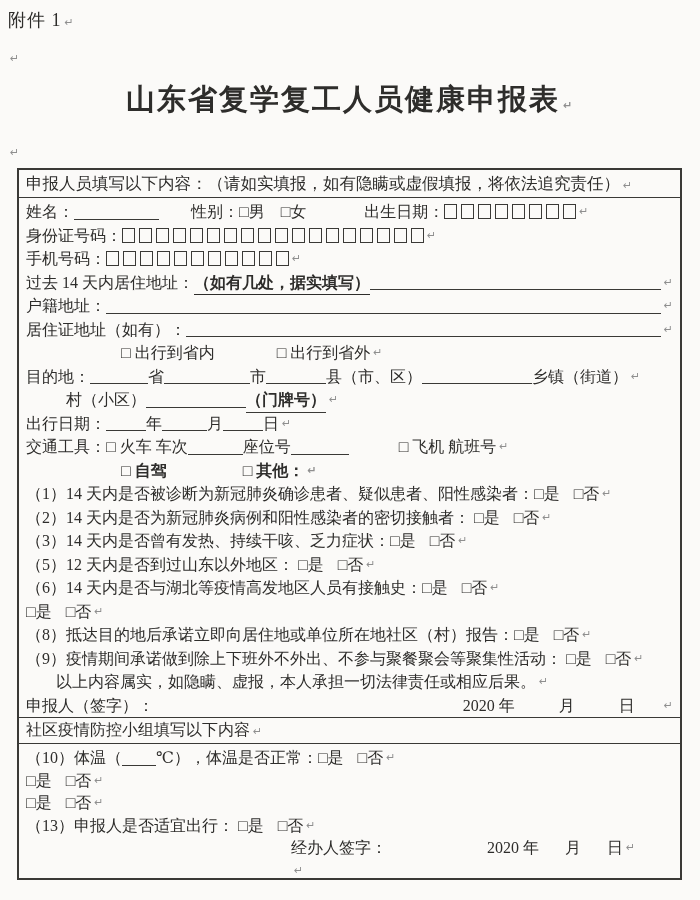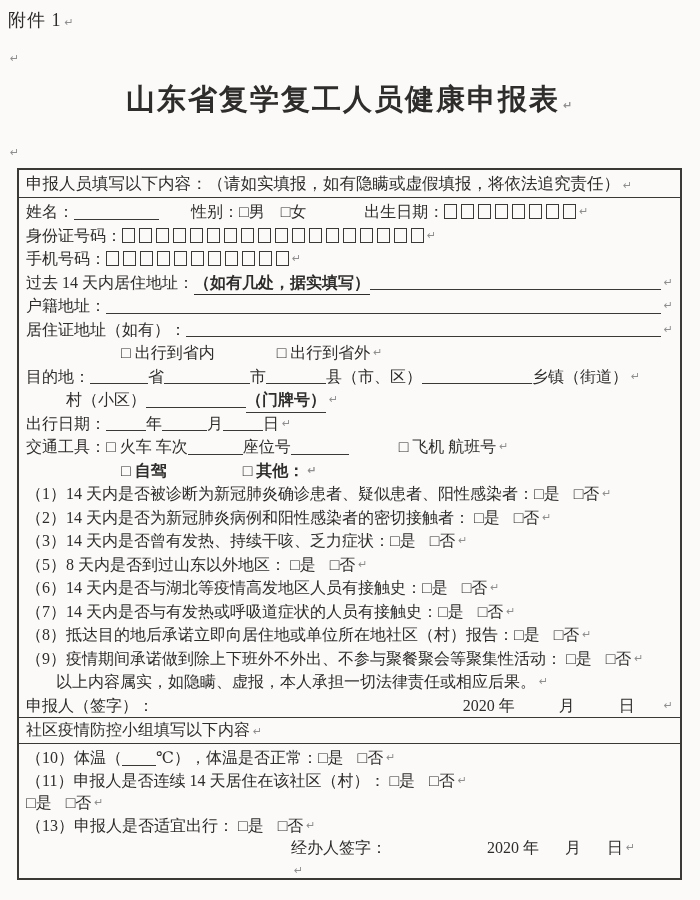--- a/index.html
+++ b/index.html
@@ -94,34 +94,34 @@
       <div class="line"><span class="t">居住证地址（如有）：</span><span class="fl"></span><span class="eol">↵</span></div>
       <div class="line" style="padding-left: 95px;"><span class="cb">□ 出行到省内</span><span class="sp" style="width: 62px;"></span><span class="cb">□ 出行到省外</span><span class="eol">↵</span></div>
       <div class="line"><span class="t">目的地：</span><span class="bl" style="width: 58px;"></span><span class="t">省</span><span class="bl" style="width: 86px;"></span><span class="t">市</span><span class="bl" style="width: 60px;"></span><span class="t">县（市、区）</span><span class="bl" style="width: 110px;"></span><span class="t">乡镇（街道）</span><span class="eol">↵</span></div>
       <div class="line" style="padding-left: 40px;"><span class="t">村（小区）</span><span class="bl" style="width: 100px;"></span><span class="t u">（门牌号）</span><span class="eol">↵</span></div>
       <div class="line"><span class="t">出行日期：</span><span class="bl" style="width: 40px;"></span><span class="t">年</span><span class="bl" style="width: 45px;"></span><span class="t">月</span><span class="bl" style="width: 40px;"></span><span class="t">日</span><span class="eol">↵</span></div>
       <div class="line"><span class="t">交通工具：</span><span class="cb">□ 火车 车次</span><span class="bl" style="width: 55px;"></span><span class="t">座位号</span><span class="bl" style="width: 58px;"></span><span class="sp" style="width: 50px;"></span><span class="cb">□ 飞机 航班号</span><span class="eol">↵</span></div>
       <div class="line" style="padding-left: 95px; font-weight: bold;"><span class="cb">□ 自驾</span><span class="sp" style="width: 76px;"></span><span class="cb">□ 其他：</span><span class="eol">↵</span></div>
       <div class="line"><span class="t">（1）14 天内是否被诊断为新冠肺炎确诊患者、疑似患者、阳性感染者：</span><span class="cb">□是</span><span class="sp" style="width: 14px;"></span><span class="cb">□否</span><span class="eol">↵</span></div>
       <div class="line"><span class="t">（2）14 天内是否为新冠肺炎病例和阳性感染者的密切接触者： </span><span class="cb">□是</span><span class="sp" style="width: 14px;"></span><span class="cb">□否</span><span class="eol">↵</span></div>
       <div class="line"><span class="t">（3）14 天内是否曾有发热、持续干咳、乏力症状：</span><span class="cb">□是</span><span class="sp" style="width: 14px;"></span><span class="cb">□否</span><span class="eol">↵</span></div>
-      <div class="line"><span class="t">（5）8 天内是否到过山东以外地区： </span><span class="cb">□是</span><span class="sp" style="width: 14px;"></span><span class="cb">□否</span><span class="eol">↵</span></div>
+      <div class="line"><span class="t">（5）12 天内是否到过山东以外地区： </span><span class="cb">□是</span><span class="sp" style="width: 14px;"></span><span class="cb">□否</span><span class="eol">↵</span></div>
       <div class="line"><span class="t">（6）14 天内是否与湖北等疫情高发地区人员有接触史：</span><span class="cb">□是</span><span class="sp" style="width: 14px;"></span><span class="cb">□否</span><span class="eol">↵</span></div>
-      <div class="line"><span class="t">（7）14 天内是否与有发热或呼吸道症状的人员有接触史：</span><span class="cb">□是</span><span class="sp" style="width: 14px;"></span><span class="cb">□否</span><span class="eol">↵</span></div>
+      <div class="line"><span class="cb">□是</span><span class="sp" style="width: 14px;"></span><span class="cb">□否</span><span class="eol">↵</span></div>
       <div class="line"><span class="t">（8）抵达目的地后承诺立即向居住地或单位所在地社区（村）报告：</span><span class="cb">□是</span><span class="sp" style="width: 14px;"></span><span class="cb">□否</span><span class="eol">↵</span></div>
       <div class="line"><span class="t">（9）疫情期间承诺做到除上下班外不外出、不参与聚餐聚会等聚集性活动： </span><span class="cb">□是</span><span class="sp" style="width: 14px;"></span><span class="cb">□否</span><span class="eol">↵</span></div>
       <div class="line" style="padding-left: 30px;"><span class="t">以上内容属实，如隐瞒、虚报，本人承担一切法律责任或相应后果。</span><span class="eol">↵</span></div>
       <div class="line"><span class="t">申报人（签字）：</span><span class="gr"></span><span class="t">2020 年</span><span class="sp" style="width: 44px;"></span><span class="t">月</span><span class="sp" style="width: 44px;"></span><span class="t">日</span><span class="sp" style="width: 26px;"></span><span class="eol">↵</span></div>
     </div>
   <div class="row-h row-h2">
     <span>社区疫情防控小组填写以下内容<span class="eol">↵</span></span>
   </div>
   <div class="tbody tbody2" id="body2">
       <div class="line"><span class="t">（10）体温（</span><span class="bl" style="width: 34px;"></span><span class="t">℃），体温是否正常：</span><span class="cb">□是</span><span class="sp" style="width: 14px;"></span><span class="cb">□否</span><span class="eol">↵</span></div>
-      <div class="line"><span class="t">（11）申报人是否连续 14 天居住在该社区（村）： </span><span class="cb">□是</span><span class="sp" style="width: 14px;"></span><span class="cb">□否</span><span class="eol">↵</span></div>
+      <div class="line"><span class="cb">□是</span><span class="sp" style="width: 14px;"></span><span class="cb">□否</span><span class="eol">↵</span></div>
       <div class="line"><span class="cb">□是</span><span class="sp" style="width: 14px;"></span><span class="cb">□否</span><span class="eol">↵</span></div>
       <div class="line"><span class="t">（13）申报人是否适宜出行： </span><span class="cb">□是</span><span class="sp" style="width: 14px;"></span><span class="cb">□否</span><span class="eol">↵</span></div>
       <div class="line" style="padding-left: 265px;"><span class="t">经办人签字：</span><span class="sp" style="width: 100px;"></span><span class="t">2020 年</span><span class="sp" style="width: 26px;"></span><span class="t">月</span><span class="sp" style="width: 26px;"></span><span class="t">日</span><span class="eol">↵</span></div>
       <div class="line" style="padding-left: 265px;"><span class="eol">↵</span></div>
     </div>
 </div>
 
 <div class="footnote">
   <span>（此表由社区防控小组留存至疫情解除后 30 天）<span class="eol">↵</span></span>
 </div>

